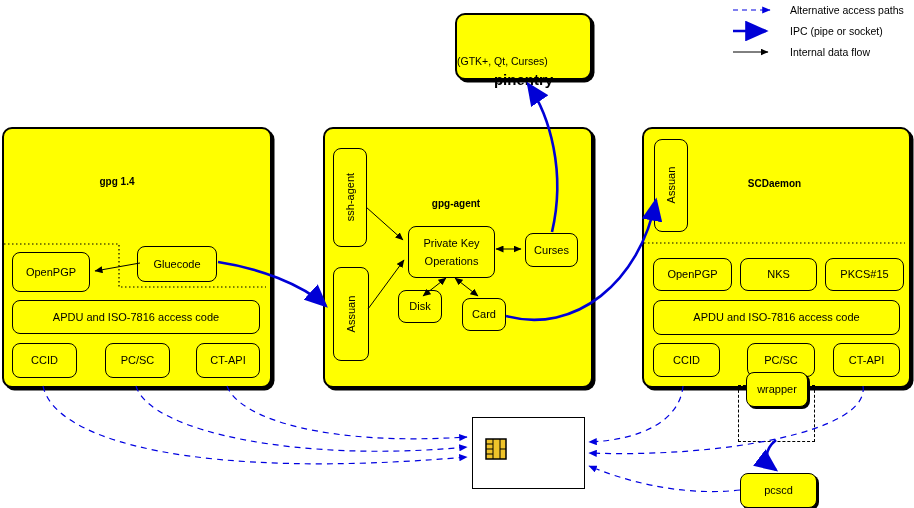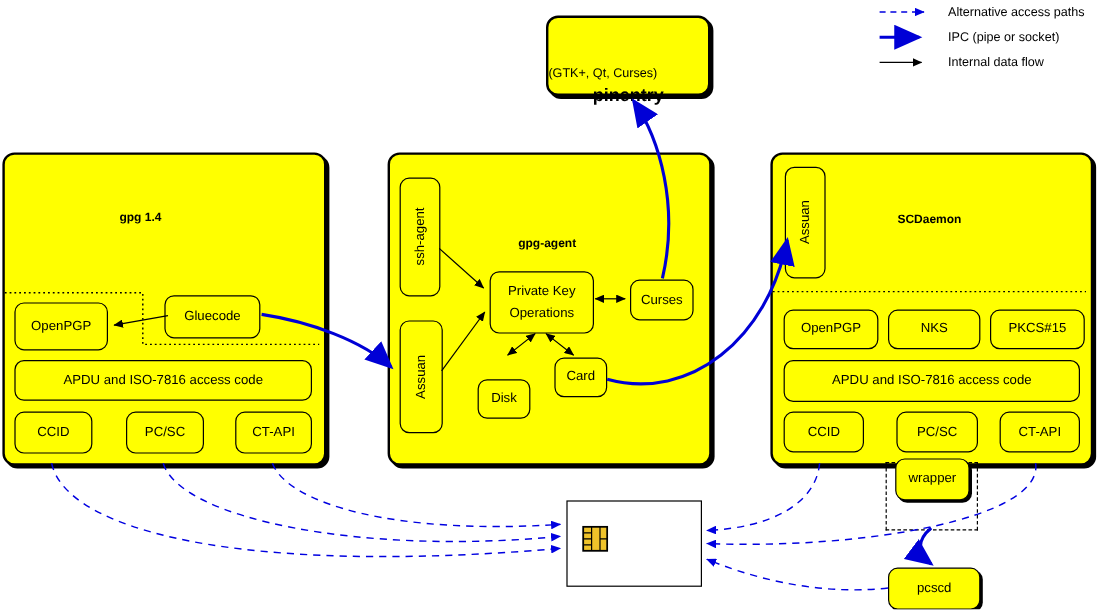--- a/index.html
+++ b/index.html
@@ -65,21 +65,21 @@
   <div class="node vnode" style="left:333px;top:267px;width:34px;height:92px;">
     <span>Assuan</span>
     </div>
   <div class="node pko" style="left:408px;top:226px;width:85px;height:50px;">
     <span>Private Key</span>
     <span>Operations</span>
     </div>
   <div class="node" style="left:525px;top:233px;width:51px;height:32px;">
     <span>Curses</span>
     </div>
-  <div class="node" style="left:398px;top:316px;width:42px;height:31px;">
+  <div class="node" style="left:398px;top:290px;width:42px;height:31px;">
     <span>Disk</span>
     </div>
   <div class="node" style="left:462px;top:298px;width:42px;height:31px;">
     <span>Card</span>
     </div>
 
   <div class="node vnode" style="left:654px;top:139px;width:32px;height:91px;">
     <span>Assuan</span>
     </div>
   <div class="node" style="left:653px;top:258px;width:77px;height:31px;">
@@ -110,21 +110,21 @@
       <line x1="8" y1="1" x2="8" y2="21" stroke="#000" stroke-width="1"></line>
       <line x1="15" y1="1" x2="15" y2="21" stroke="#000" stroke-width="1"></line>
       <line x1="1" y1="6" x2="8" y2="6" stroke="#000" stroke-width="1"></line>
       <line x1="1" y1="11" x2="8" y2="11" stroke="#000" stroke-width="1"></line>
       <line x1="1" y1="16" x2="8" y2="16" stroke="#000" stroke-width="1"></line>
       <line x1="15" y1="11" x2="21" y2="11" stroke="#000" stroke-width="1"></line>
     </svg>
   </div>
 
   <div class="dashedbox"></div>
-  <div class="node shadowed" style="left:746px;top:382px;width:60px;height:33px;text-align:center;">
+  <div class="node shadowed" style="left:746px;top:372px;width:60px;height:33px;text-align:center;">
     <span>wrapper</span>
     </div>
   <div class="node shadowed" style="left:740px;top:473px;width:75px;height:33px;">
     <span>pcscd</span>
     </div>
 
   <div class="legend-label" style="left:790px;top:3px;">Alternative access paths</div>
   <div class="legend-label" style="left:790px;top:24px;">IPC (pipe or socket)</div>
   <div class="legend-label" style="left:790px;top:45px;">Internal data flow</div>
 

